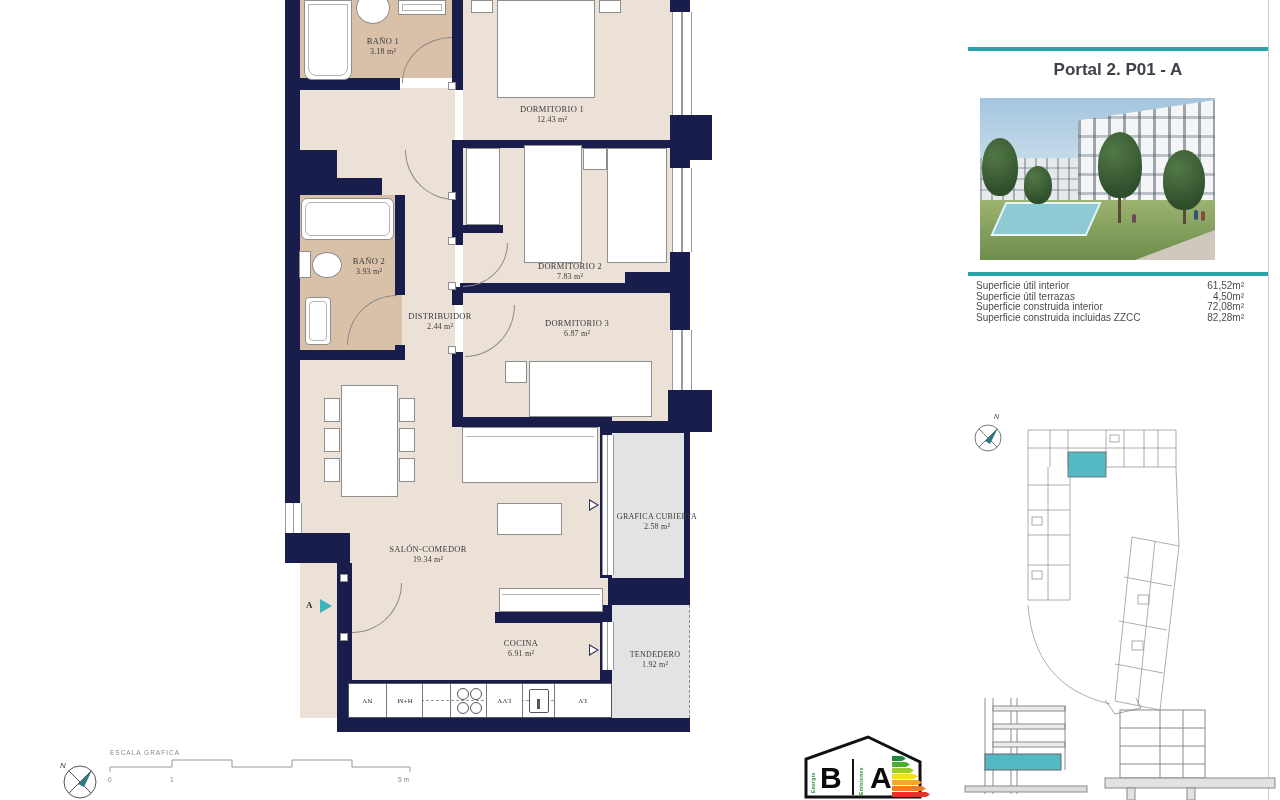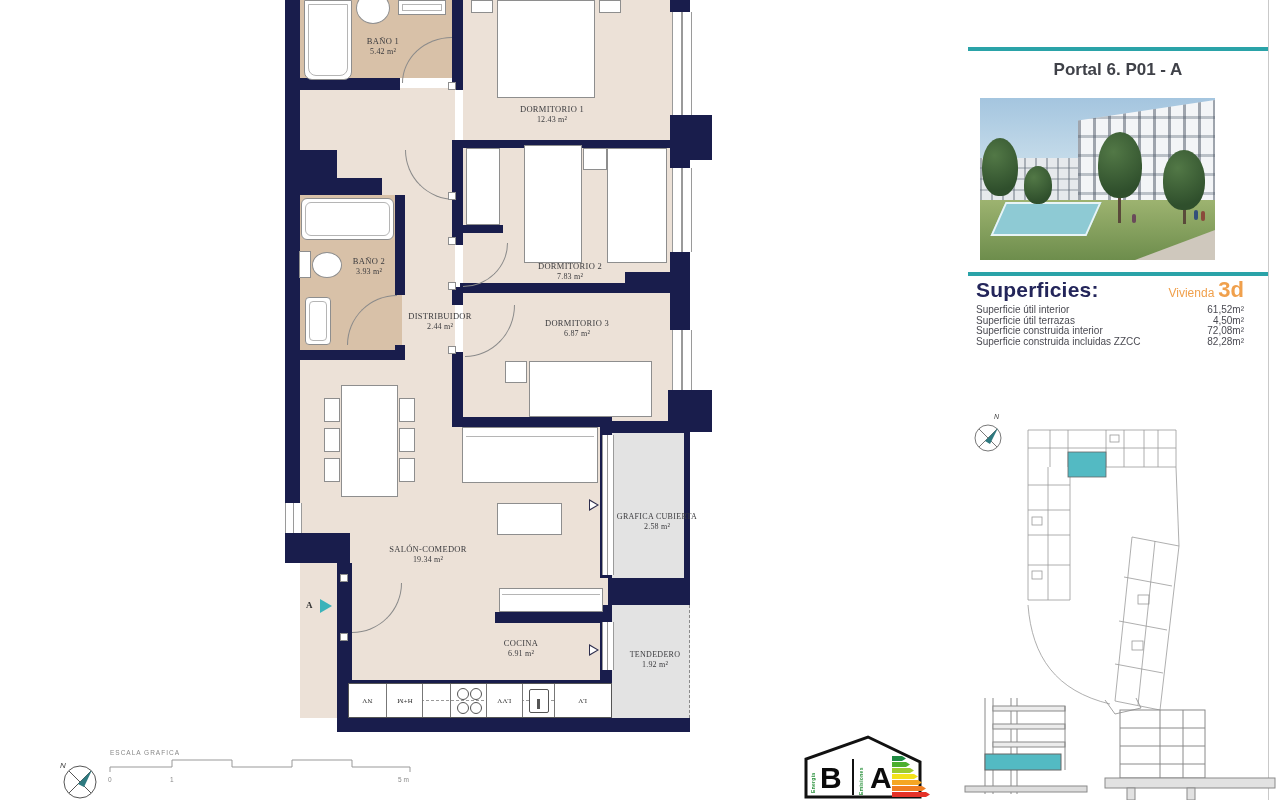--- a/index.html
+++ b/index.html
@@ -198,21 +198,21 @@
     <div class="kcell" style="width:32px;">
         <div class="sinkbox"></div>
       </div>
     <div class="kcell solid" style="width:56px;">
         <span>LV</span>
       </div>
   </div>
 
   <div class="rlabel" style="left:318px;top:36px;">
     <div>BAÑO 1</div>
-      <div class="area">5.42 m²</div>
+      <div class="area">3.18 m²</div>
     </div>
   <div class="rlabel" style="left:487px;top:104px;">
     <div>DORMITORIO 1</div>
       <div class="area">12.43 m²</div>
     </div>
   <div class="rlabel" style="left:304px;top:256px;">
     <div>BAÑO 2</div>
       <div class="area">3.93 m²</div>
     </div>
   <div class="rlabel" style="left:375px;top:311px;">
@@ -278,21 +278,21 @@
   <div class="ebar" style="left:96px;top:31px;width:18px;background:#4caf2e;"></div>
   <div class="ebar" style="left:96px;top:37px;width:22px;background:#9ccc2e;"></div>
   <div class="ebar" style="left:96px;top:43px;width:26px;background:#f2e21b;"></div>
   <div class="ebar" style="left:96px;top:49px;width:30px;background:#f5a623;"></div>
   <div class="ebar" style="left:96px;top:55px;width:34px;background:#ef7d21;"></div>
   <div class="ebar" style="left:96px;top:61px;width:38px;background:#e53228;"></div>
 </div>
 
 <div class="pageline"></div>
 <div class="tealrule" style="top:47px;"></div>
-<div class="title" style="top:60px;">Portal 6. P01 - A</div>
+<div class="title" style="top:60px;">Portal 2. P01 - A</div>
 
 <div class="photo">
   <div class="abs" style="left:0;top:60px;width:118px;height:42px;background:#e6e9ec;
        background-image:repeating-linear-gradient(90deg,rgba(95,105,118,.45) 0 2px,transparent 2px 11px),repeating-linear-gradient(180deg,transparent 0 9px,rgba(120,130,140,.4) 9px 11px);"></div>
   <div class="abs" style="left:98px;top:2px;width:137px;height:102px;background:#f3f5f7;
        clip-path:polygon(0 20%,100% 0,100% 100%,0 100%);
        background-image:repeating-linear-gradient(90deg,rgba(75,85,100,.5) 0 3px,transparent 3px 15px),repeating-linear-gradient(180deg,transparent 0 16px,rgba(140,150,160,.55) 16px 19px);"></div>
   <div class="abs" style="left:0;top:102px;width:235px;height:60px;background:linear-gradient(180deg,#9db370,#6d8d4c);"></div>
   <div class="abs" style="left:18px;top:104px;width:92px;height:30px;background:#8ecad4;border:2px solid #e8f4f6;transform:skewX(-24deg);"></div>
   <div class="trunk" style="left:138px;top:95px;height:30px;"></div>
@@ -302,26 +302,20 @@
   <div class="tree" style="left:118px;top:34px;width:44px;height:66px;"></div>
   <div class="tree" style="left:183px;top:52px;width:42px;height:60px;"></div>
   <div class="abs" style="right:0;bottom:0;width:80px;height:30px;background:#cfc8bd;clip-path:polygon(0 100%,100% 0,100% 100%);"></div>
   <div class="abs" style="left:152px;top:116px;width:4px;height:9px;background:#6a4a5a;border-radius:2px;"></div>
   <div class="abs" style="left:214px;top:112px;width:4px;height:10px;background:#33507a;border-radius:2px;"></div>
   <div class="abs" style="left:221px;top:113px;width:4px;height:10px;background:#8a4a3a;border-radius:2px;"></div>
 </div>
 
 <div class="tealrule" style="top:272px;"></div>
 <div class="abs" style="left:976px;top:278px;width:268px;z-index:2;">
-  <div style="display:flex;align-items:baseline;">
-    <span class="suphead">Superficies:</span>
-    <span style="flex:1;"></span>
-    <span class="orange-sm">Vivienda</span>
-    <span class="orange-lg" style="margin-left:4px;">3d</span>
-  </div>
   <div style="margin-top:3px;">
     <div class="suprow">
       <span>Superficie útil interior</span>
         <span>61,52m²</span>
       </div>
     <div class="suprow">
       <span>Superficie útil terrazas</span>
         <span>4,50m²</span>
       </div>
     <div class="suprow">

